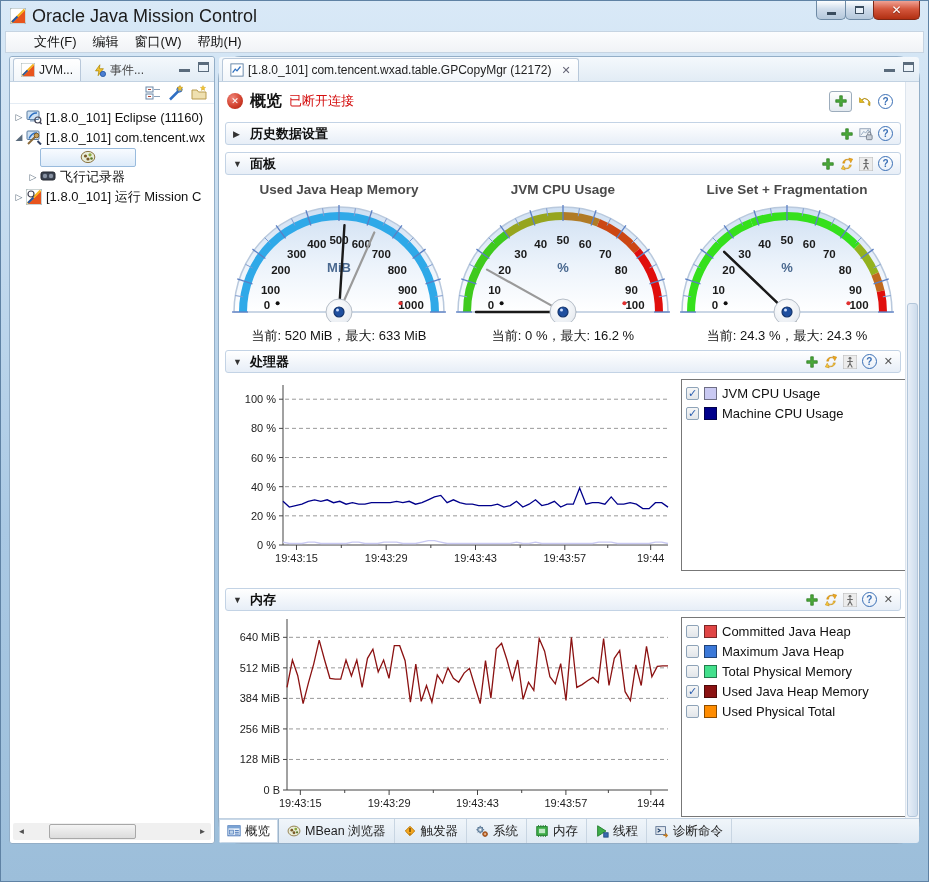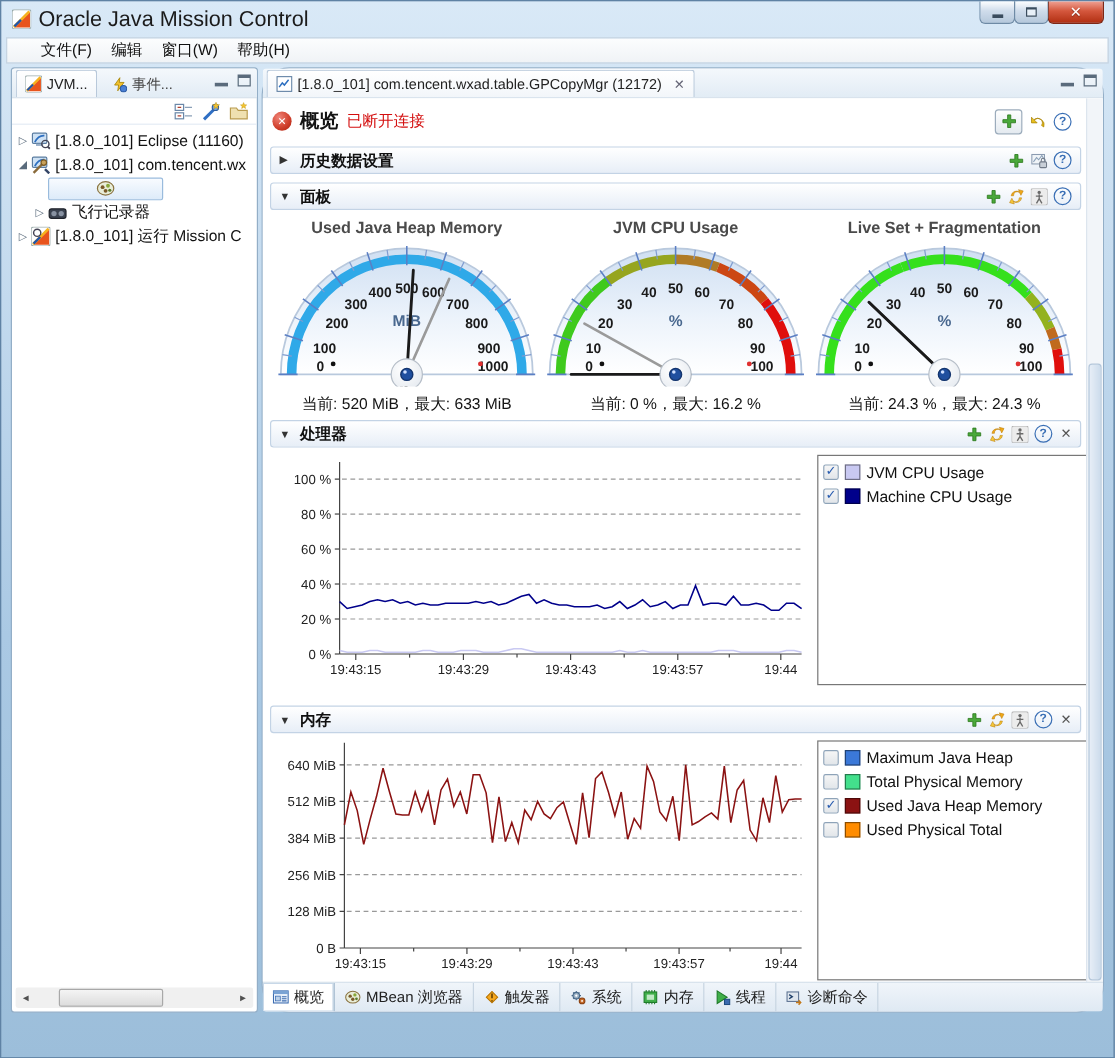--- a/index.html
+++ b/index.html
@@ -218,21 +218,21 @@
                   <circle cx="10" cy="5.8" r="1.6" fill="#8aa83a"></circle>
                   <circle cx="8" cy="10" r="1.6" fill="#7a5a28"></circle>
                   <circle cx="11.5" cy="9.5" r="1.3" fill="#5a7a2a"></circle>
                 </svg>
               </span>
               <span class="tree-label">MBean 服务器</span>
             </span>
           </div>
           <div class="tree-row" style="padding-left: 14px;">
             <span class="twistie">▷</span>
-            <span style="display: inline-flex; align-items: flex-end;">
+            <span style="display: inline-flex; align-items: flex-start;">
               <span class="icon ">
                 <svg viewBox="0 0 16 16">
                   <rect x="1" y="4" width="14" height="8" rx="2" fill="#3a4250" stroke="#20242c"></rect>
                   <circle cx="5" cy="8" r="2.2" fill="#8892a2"></circle>
                   <circle cx="11" cy="8" r="2.2" fill="#8892a2"></circle>
                 </svg>
               </span>
               <span class="tree-label">飞行记录器</span>
             </span>
           </div>
@@ -664,20 +664,25 @@
                 <text x="425.85499999999996" y="194" text-anchor="middle" font-size="11" fill="#222">19:44</text>
                 <line x1="119.7215" y1="177" x2="119.7215" y2="180" stroke="#444"></line>
                 <line x1="208.304" y1="177" x2="208.304" y2="180" stroke="#444"></line>
                 <line x1="296.696" y1="177" x2="296.696" y2="180" stroke="#444"></line>
                 <line x1="383.3735" y1="177" x2="383.3735" y2="180" stroke="#444"></line>
                 <polyline points="62.0,74.4 67.4,47.0 72.7,62.5 78.1,90.6 83.5,69.6 88.8,50.6 94.2,27.2 99.6,47.0 104.9,65.3 110.3,66.1 115.7,66.1 121.0,47.0 126.4,63.0 131.8,47.0 137.1,74.4 142.5,45.3 147.9,36.2 153.2,58.9 158.6,47.0 164.0,65.3 169.3,32.7 174.7,32.7 180.1,47.7 185.4,89.2 190.8,51.0 196.2,88.3 201.5,72.5 206.9,89.2 212.3,62.0 217.6,70.1 223.0,54.9 228.4,65.3 233.7,69.2 239.1,60.1 244.5,55.3 249.8,73.0 255.2,90.6 260.5,47.7 265.9,85.1 271.3,35.8 276.6,30.3 282.0,47.0 287.4,66.8 292.7,47.0 298.1,86.3 303.5,69.2 308.8,77.3 314.2,25.5 319.6,38.2 324.9,63.7 330.3,70.8 335.7,50.6 341.0,87.5 346.4,24.3 351.8,74.4 357.1,71.6 362.5,67.7 367.9,64.4 373.2,69.6 378.6,25.5 384.0,72.5 389.3,45.3 394.7,37.4 400.1,78.7 405.4,87.5 410.8,51.8 416.2,72.5 421.5,33.4 426.9,63.7 432.3,53.4 437.6,52.9 443.0,52.9" fill="none" stroke="#8b1212" stroke-width="1.3"></polyline>
               </svg>
             <div class="legend-box" id="mem-legend" style="height:200px">
                 <div class="legend-item">
                   <span class="cb"></span>
+                  <span class="swatch" style="background: rgb(224, 69, 69);"></span>
+                  <span>Committed Java Heap</span>
+                </div>
+                <div class="legend-item">
+                  <span class="cb"></span>
                   <span class="swatch" style="background: rgb(59, 120, 216);"></span>
                   <span>Maximum Java Heap</span>
                 </div>
                 <div class="legend-item">
                   <span class="cb"></span>
                   <span class="swatch" style="background: rgb(67, 224, 140);"></span>
                   <span>Total Physical Memory</span>
                 </div>
                 <div class="legend-item">
                   <span class="cb">✓</span>

